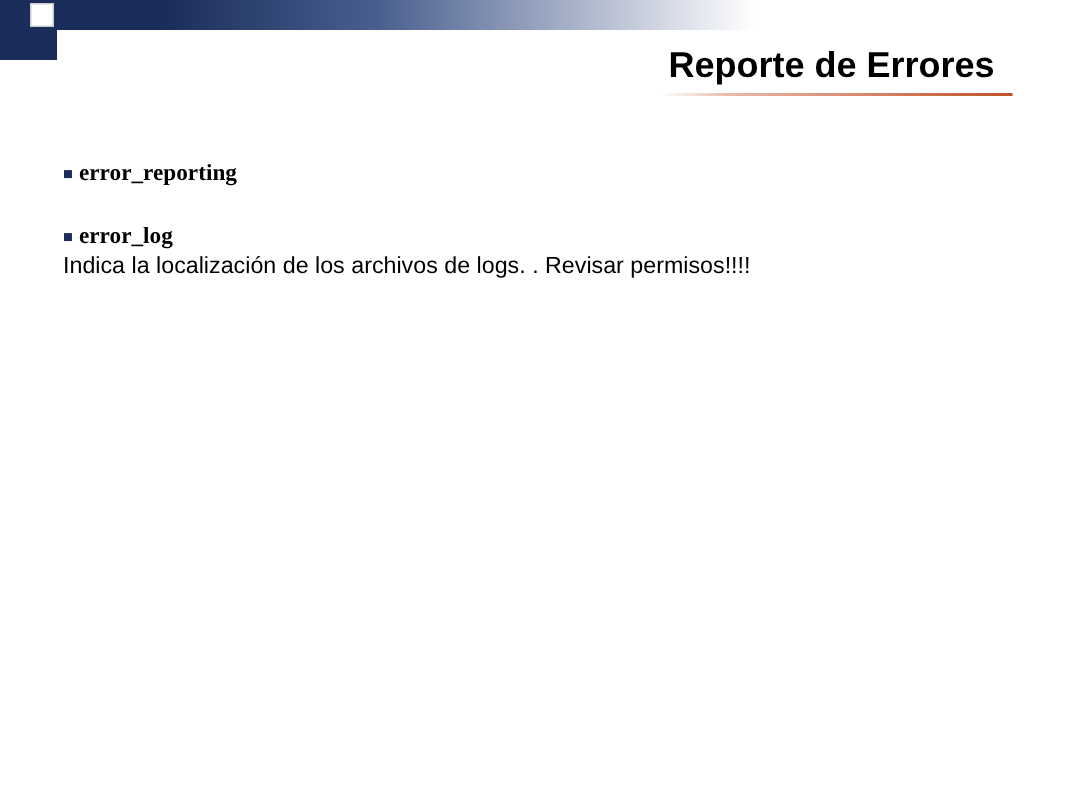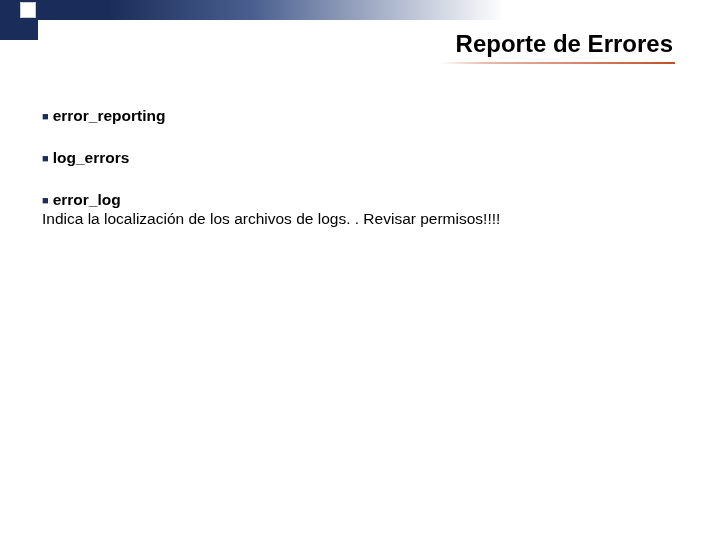--- a/index.html
+++ b/index.html
@@ -30,21 +30,21 @@
     position: absolute;
     top: 20px;
     left: 0;
     width: 38px;
     height: 20px;
     background: #1a2d5a;
   }
   .title {
     position: absolute;
     top: 30px;
-    right: 47px;
+    right: 57px;
     font-size: 24px;
     font-weight: bold;
     color: #000;
   }
   .title-underline {
     position: absolute;
     top: 62px;
     right: 45px;
     width: 235px;
     height: 2px;
@@ -63,20 +63,21 @@
     color: #000;
   }
   .bullet {
     color: #1a2d5a;
     font-size: 11px;
     margin-right: 4px;
     vertical-align: 1px;
   }
   .heading {
     font-weight: bold;
+    font-family: Liberation Serif, serif;
   }
   .desc {
     text-align: justify;
     text-justify: inter-word;
   }
 </style>
 </head>
 <body>
 
 <div class="topbar">
@@ -88,21 +89,20 @@
 <div class="title-underline"></div>
 
 <div class="content">
 
   <div class="item">
     <div><span class="bullet">■</span><span class="heading">error_reporting</span></div>
   </div>
 
 
   <div class="item">
-    <div><span class="bullet">■</span><span class="heading">log_errors</span></div>
   </div>
 
   <div class="item">
     <div><span class="bullet">■</span><span class="heading">error_log</span></div>
     <div class="desc">Indica la localización de los archivos de logs. .  Revisar permisos!!!!</div>
   </div>
 
 </div>
 
 </body></html>

